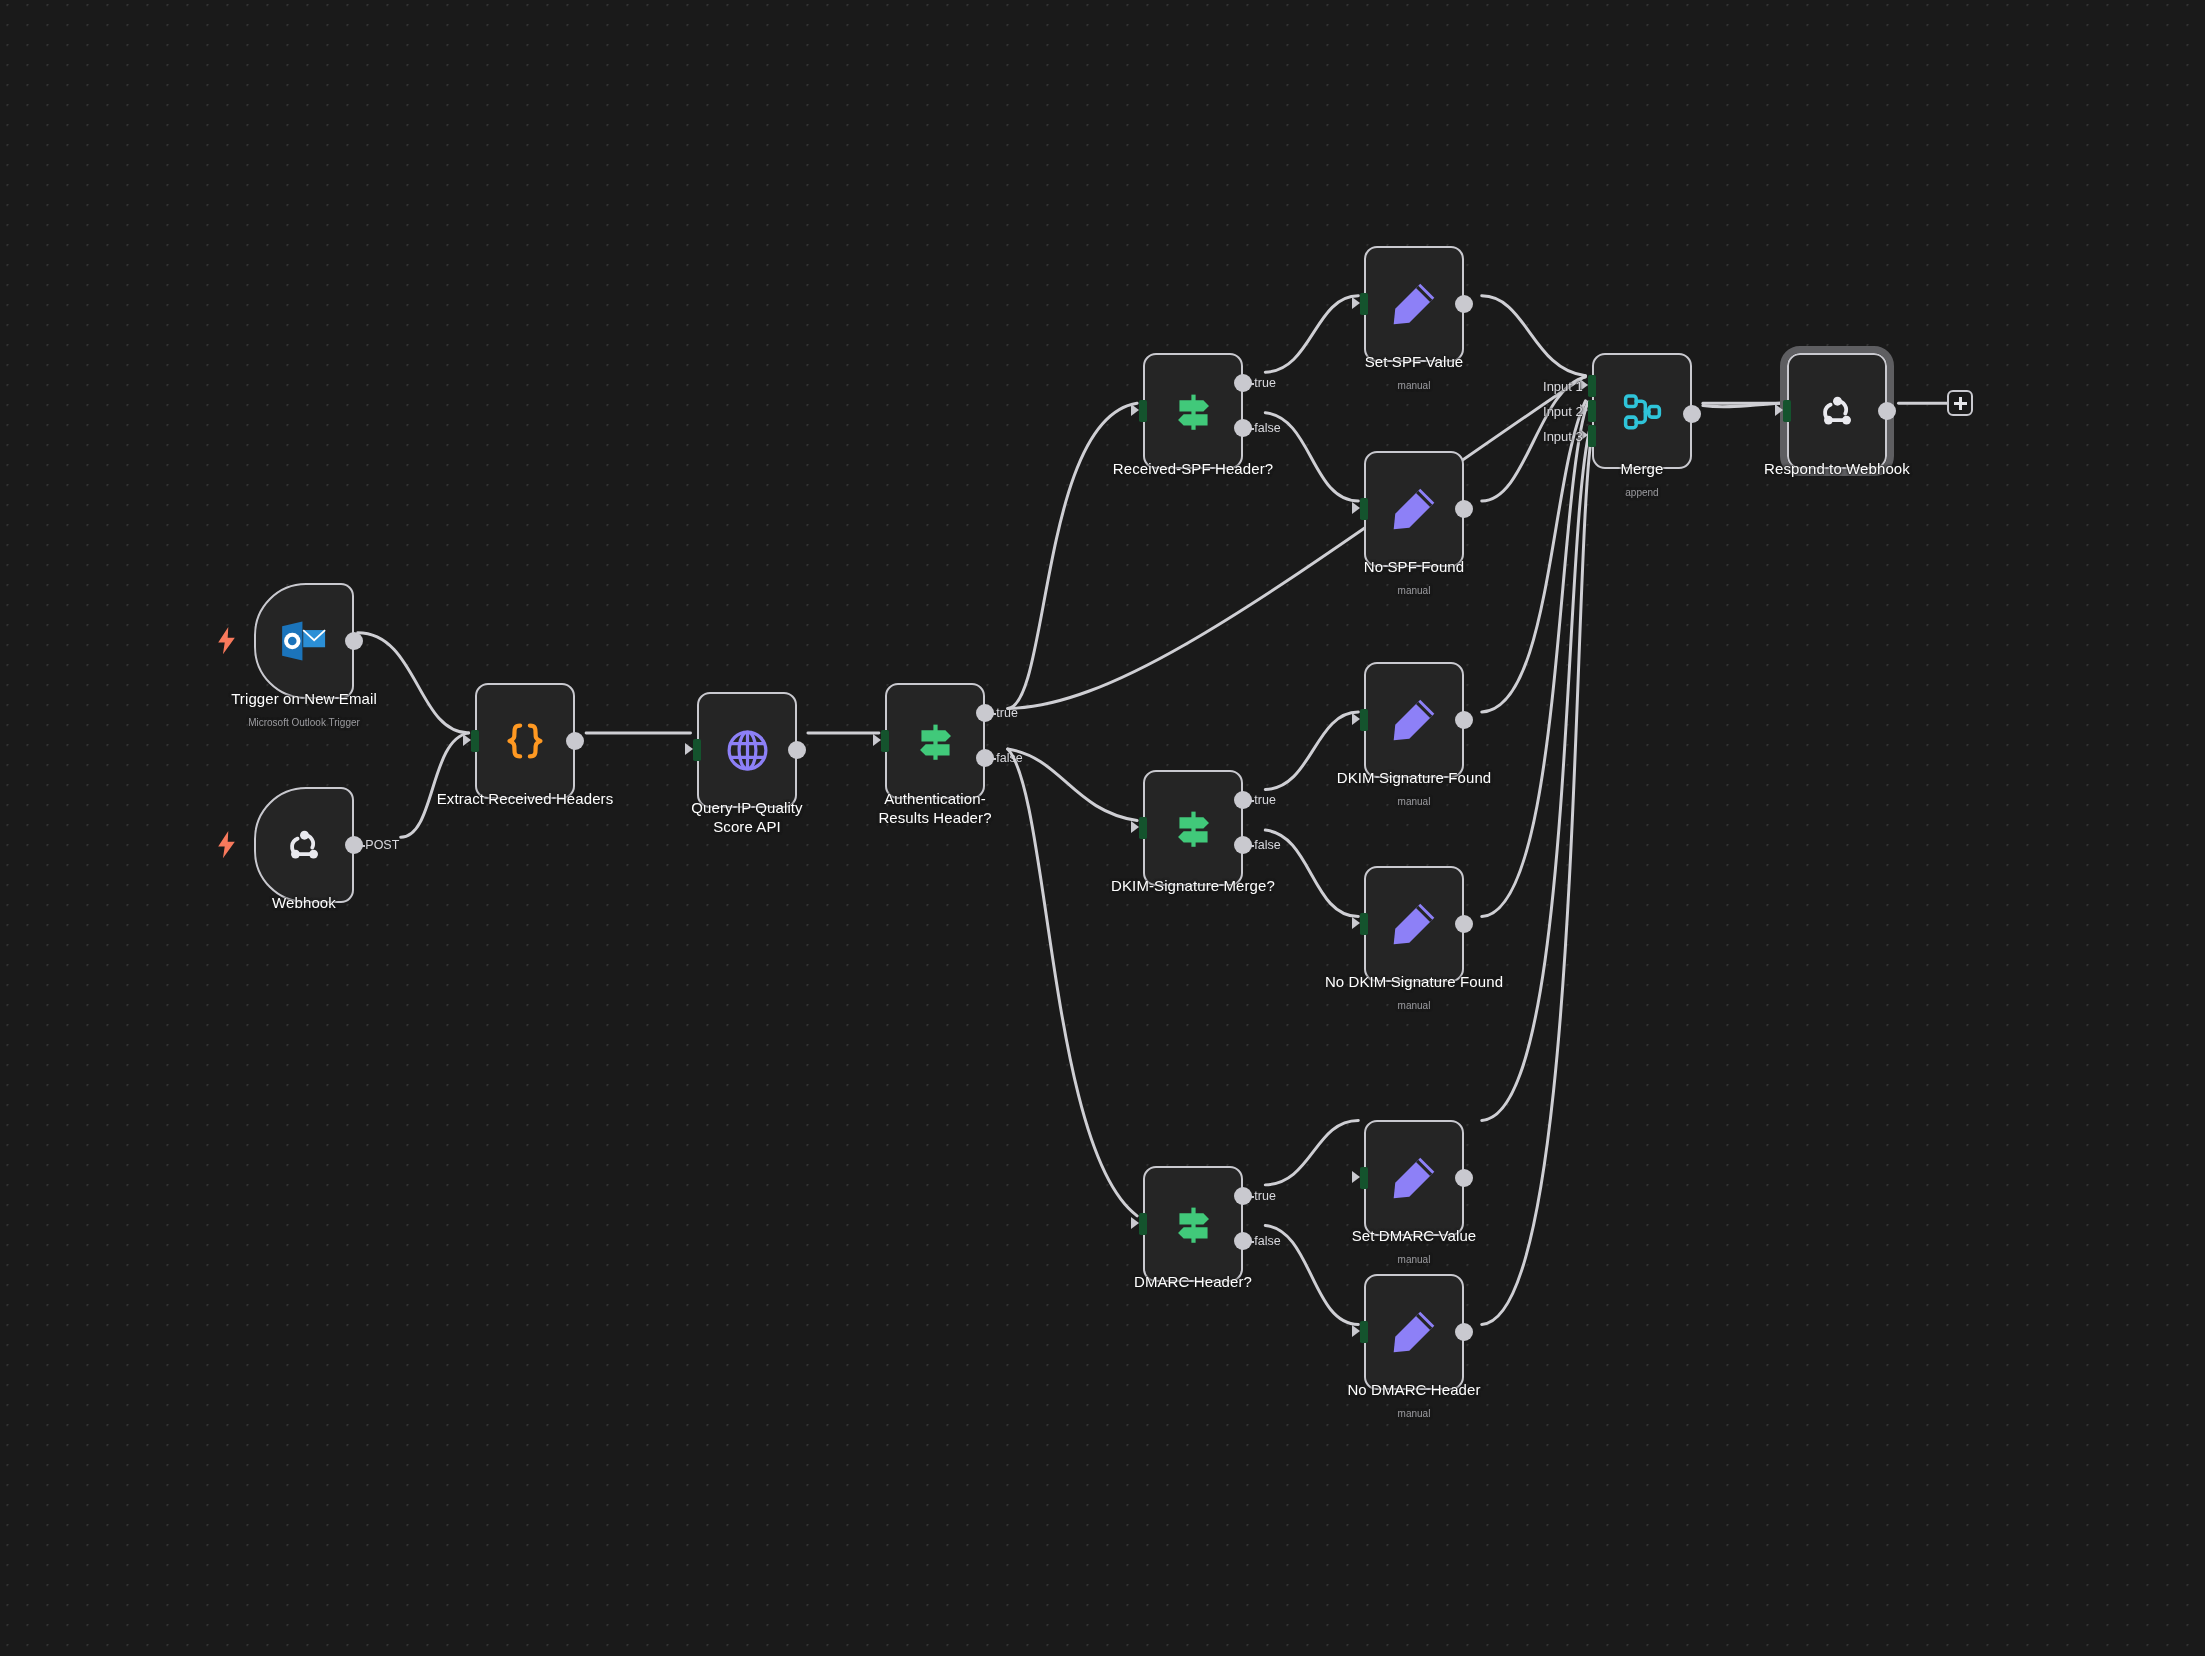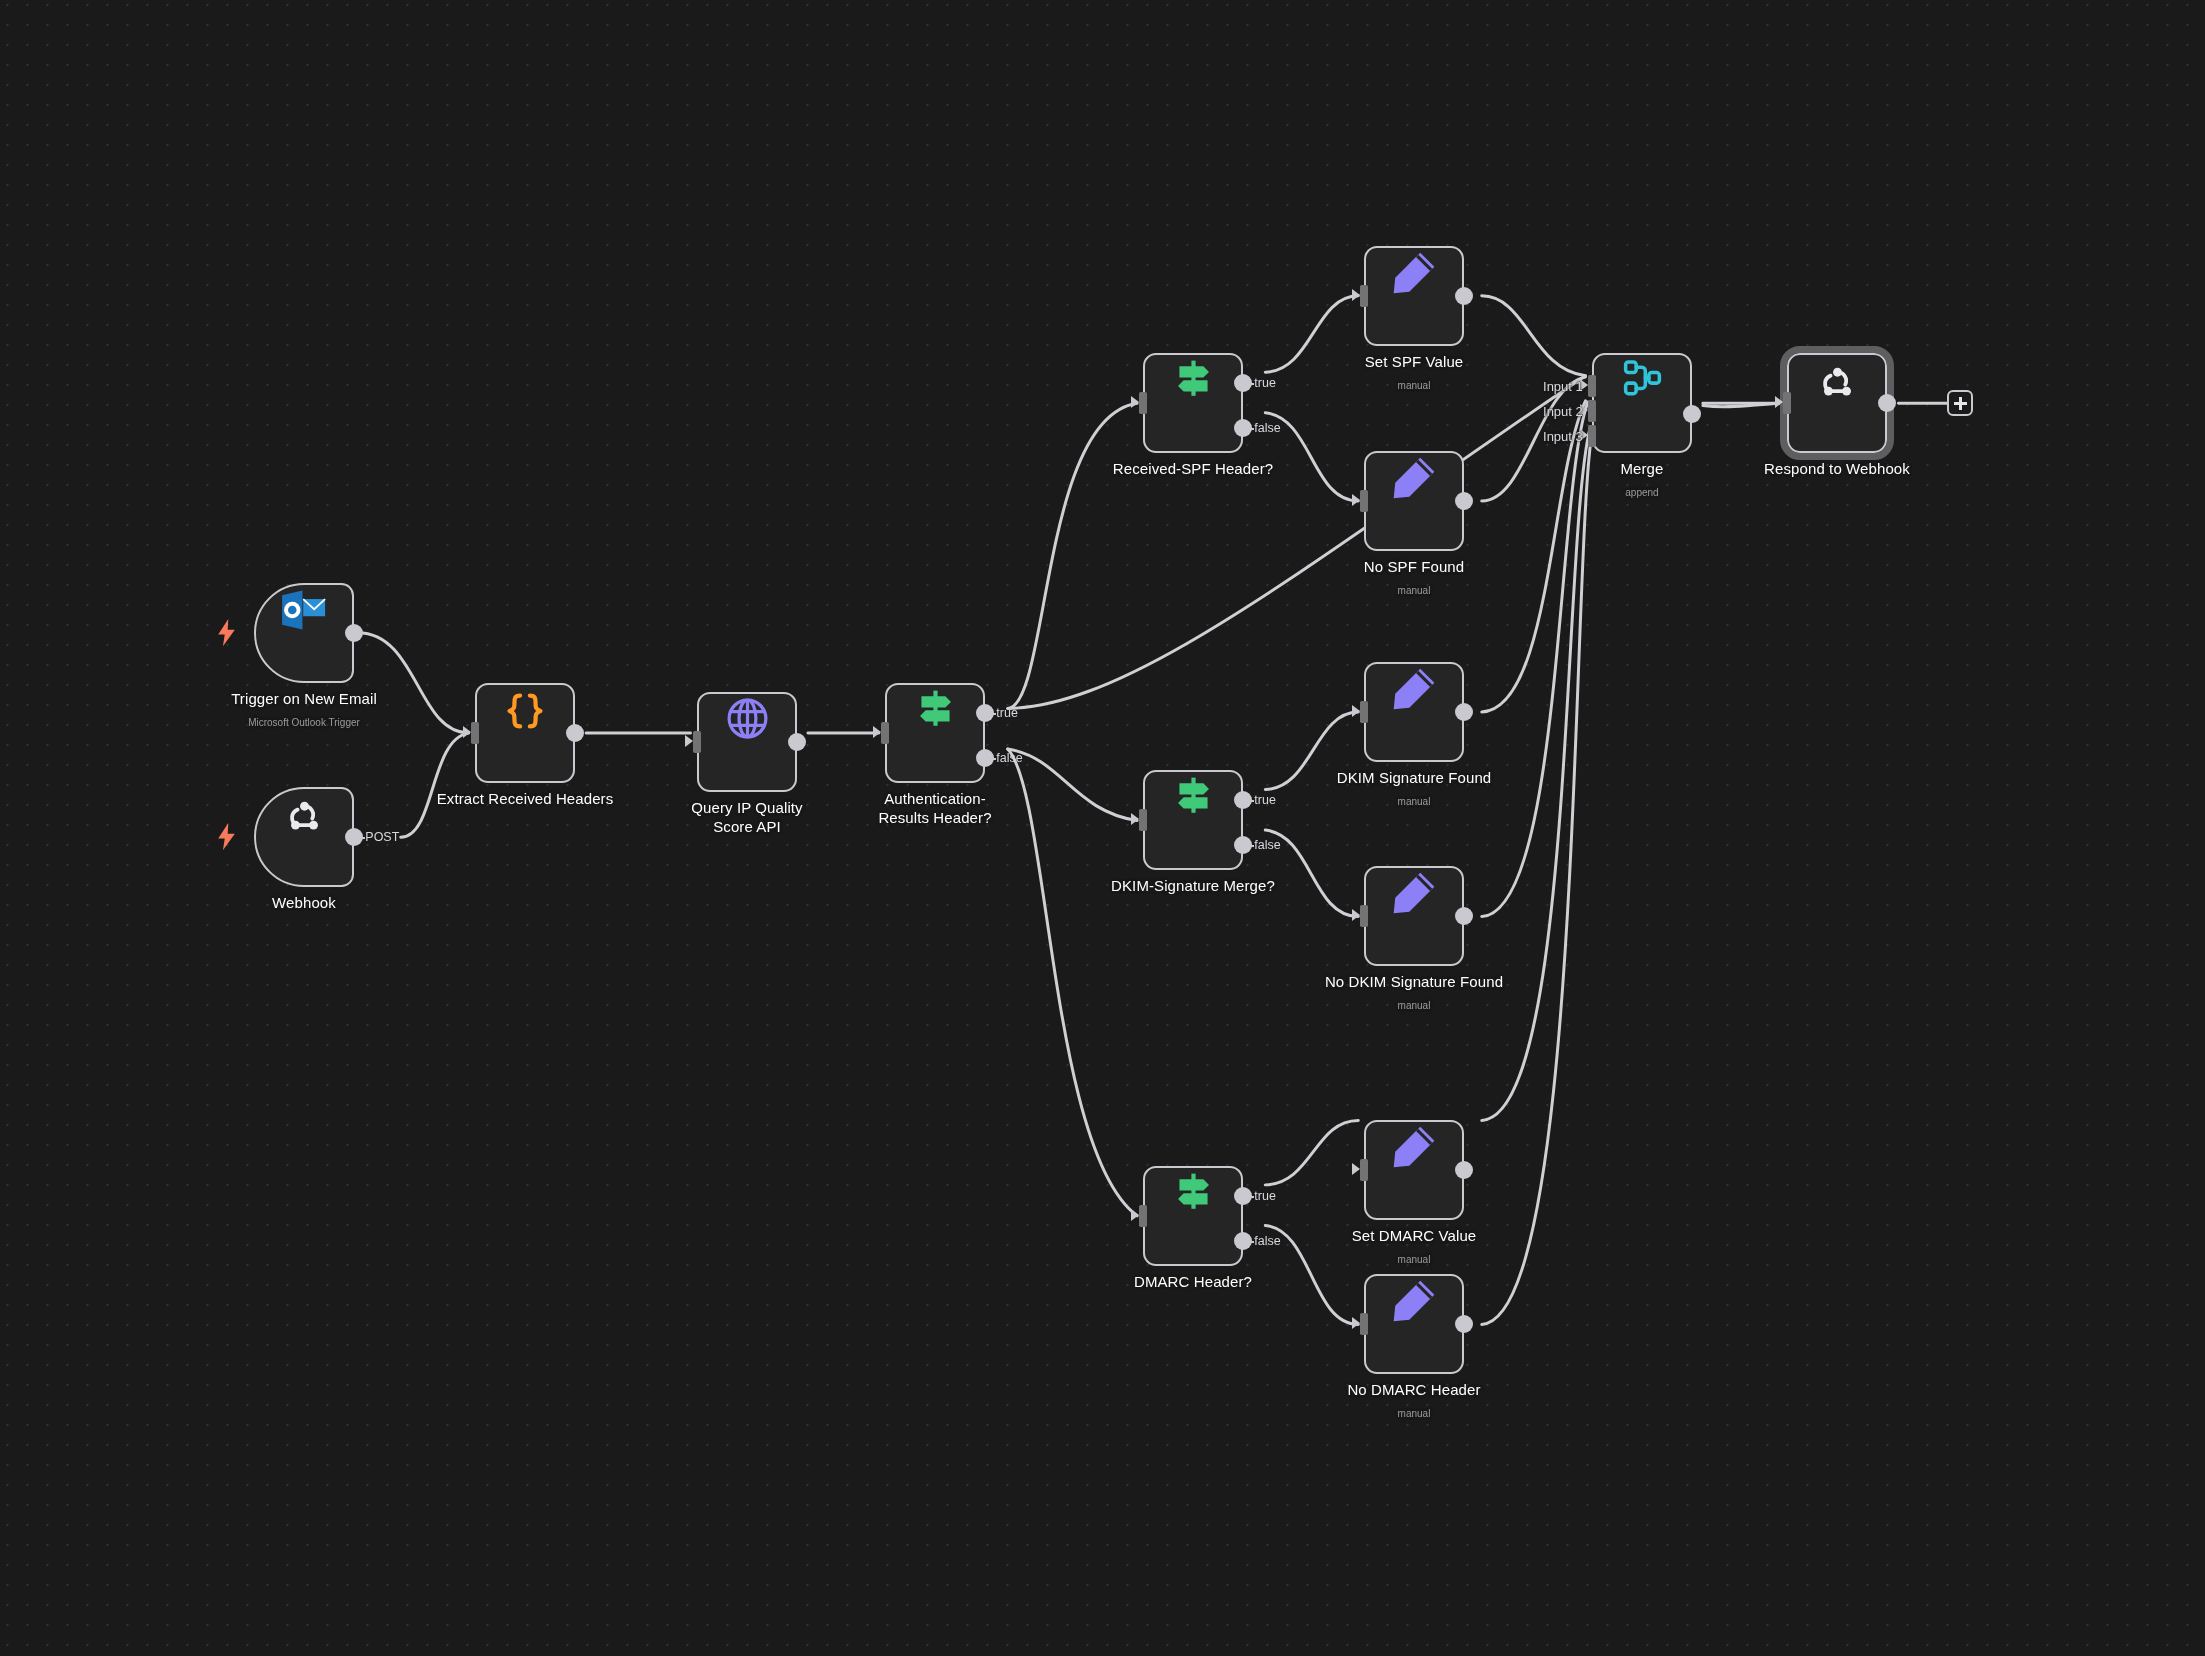--- a/index.html
+++ b/index.html
@@ -36,26 +36,26 @@
   }
 
   
   .node {
     position: absolute;
     z-index: 3;
   }
   .node-box {
     position: relative;
     width: 100px;
-    height: 100px;
+    height: 116px;
     background: #252525;
     border: 2.4px solid #c9c9cf;
     border-radius: 13px;
     display: flex;
-    align-items: flex-start;
+    align-items: center;
     justify-content: center;
   }
   .node.trigger .node-box {
     border-top-left-radius: 52px;
     border-bottom-left-radius: 52px;
     border-top-right-radius: 13px;
     border-bottom-right-radius: 13px;
   }
   .node.selected .node-box {
     outline: 7.8px solid #5e5e61;
@@ -95,21 +95,21 @@
     border-radius: 50%;
     background: #c9c9cf;
     right: -11.3px;
     top: 50%;
     margin-top: -9px;
     z-index: 5;
   }
   .port-in {
     position: absolute;
     width: 7.8px; height: 21.5px;
-    background: #737373;
+    background: #14532d;
     border-radius: 1.8px;
     left: -6px;
     top: 50%;
     margin-top: -10.7px;
     z-index: 5;
   }
   .port-in::before {
     content: "";
     position: absolute;
     left: -8.3px; top: 50%;

